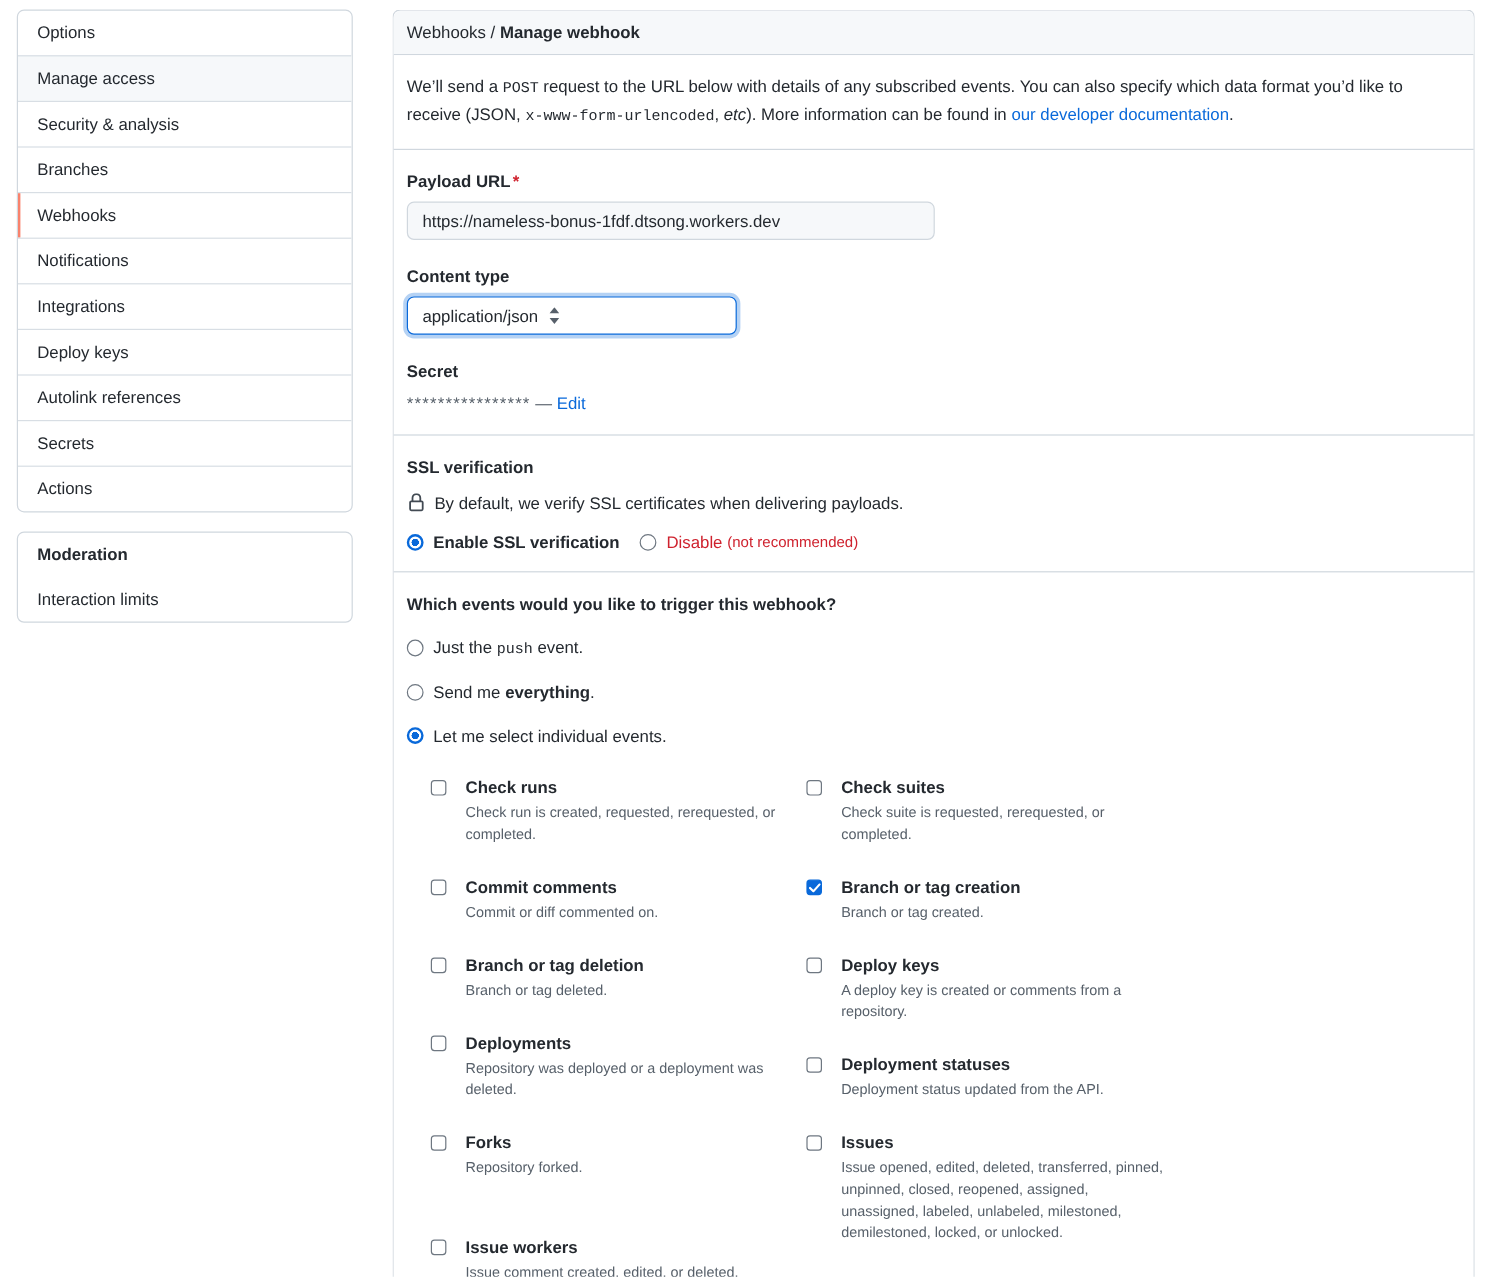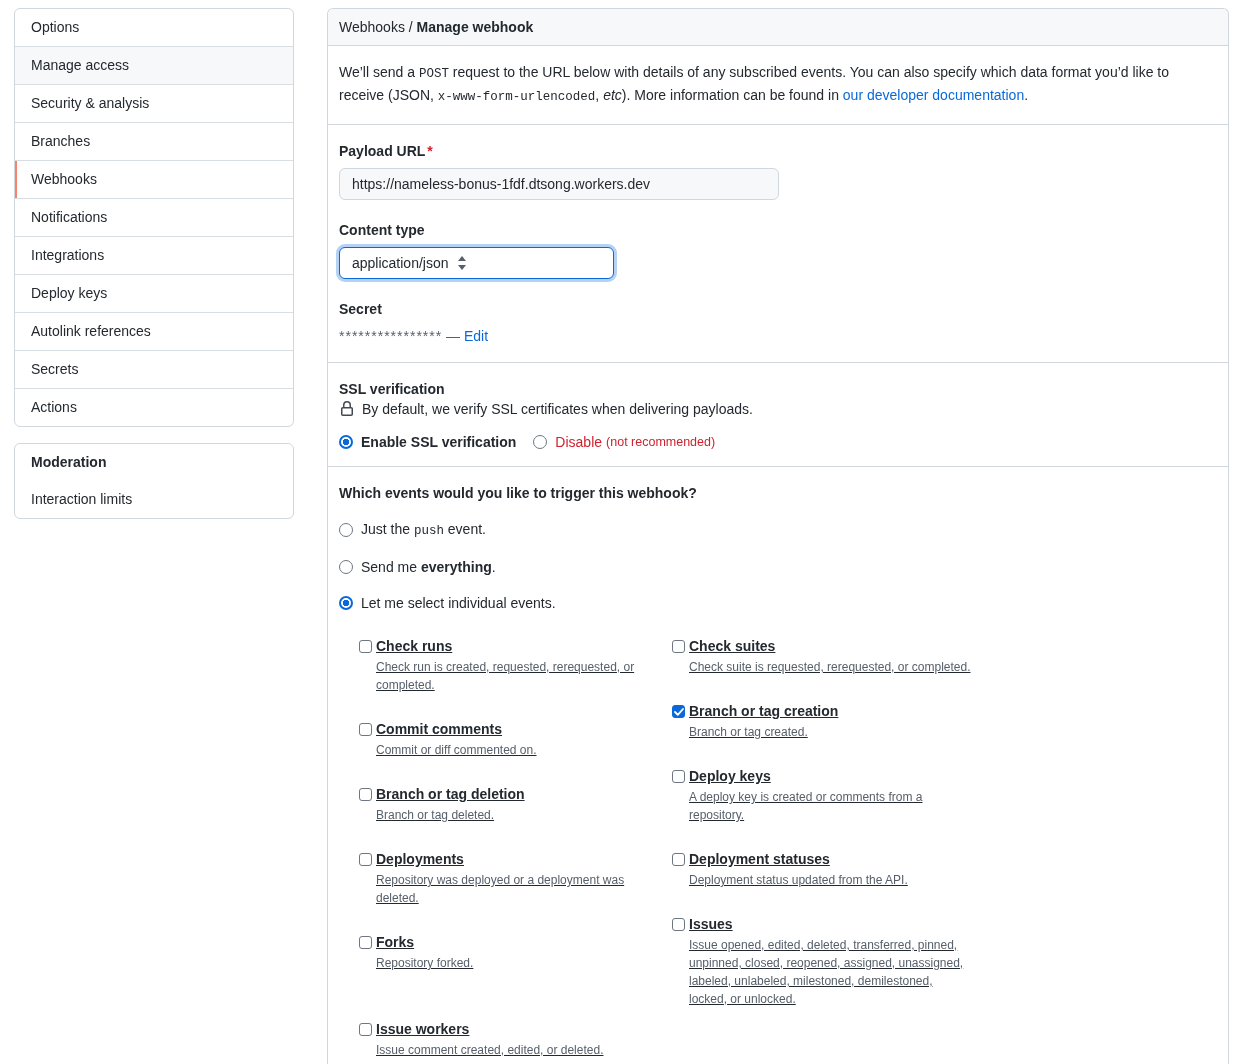--- a/index.html
+++ b/index.html
@@ -70,21 +70,21 @@
     display: flex; align-items: center; 
     background: #fff; border: 1px solid #0969da; border-radius: 6px;
     box-shadow: 0 0 0 3px rgba(9,105,218,0.3);
     cursor: pointer;
   }
   .secret-row { line-height: 20px; margin-top: 4px; }
   .secret-mask { color: #57606a; letter-spacing: 1px; }
   .secret-dash { color: #57606a; }
 
   
-  .sec-title { font-weight: 700; line-height: 20px; }
+  .sec-title { font-weight: 700; margin-bottom: 10px; line-height: 20px; }
   .ssl-info { display: flex; align-items: center; gap: 7px; margin-bottom: 15px; line-height: 20px; }
   .ssl-radios { display: flex; align-items: center; }
   .radio-label-strong { font-weight: 700; margin-left: 8px; }
   .danger { color: #cf222e; }
   .radio-note { font-size: 12.5px; margin-left: 4px; }
   .disable-group { display: flex; align-items: center; margin-left: 17px; }
 
   
   .events-question { font-weight: 700; margin-bottom: 16px; line-height: 20px; }
   .event-radio-row { display: flex; align-items: center; margin-bottom: 16px; line-height: 20px; }
@@ -96,21 +96,21 @@
     border: 1px solid #6e7781; background: #fff; flex-shrink: 0; cursor: pointer;
   }
   .radio.checked {
     border: 2px solid #0969da;
     background: radial-gradient(circle, #0969da 0 3px, #ffffff 3.2px);
   }
 
   .events-grid { display: flex; margin-left: 20px; margin-top: 24px; column-gap: 18px; }
   .events-col { width: 295px; }
   .events-col.right { width: 300px; }
-  .event-item { display: flex; gap: 4px; margin-bottom: 26px; text-decoration: underline; }
+  .event-item { display: flex; gap: 16px; margin-bottom: 26px; }
   .events-col.left .event-item:nth-child(6) { margin-top: 48px; }
   .event-text { flex: 1; }
   .event-title { font-weight: 700; line-height: 19px; }
   .event-desc { font-size: 12px; color: #57606a; line-height: 18px; margin-top: 2px; }
   .checkbox {
     width: 13px; height: 13px; border: 1px solid #6e7781; border-radius: 3px;
     background: #fff; flex-shrink: 0; margin-top: 3px; cursor: pointer;
     display: flex; align-items: center; justify-content: center;
   }
   .checkbox.checked { background: #0969da; border-color: #0969da; }

